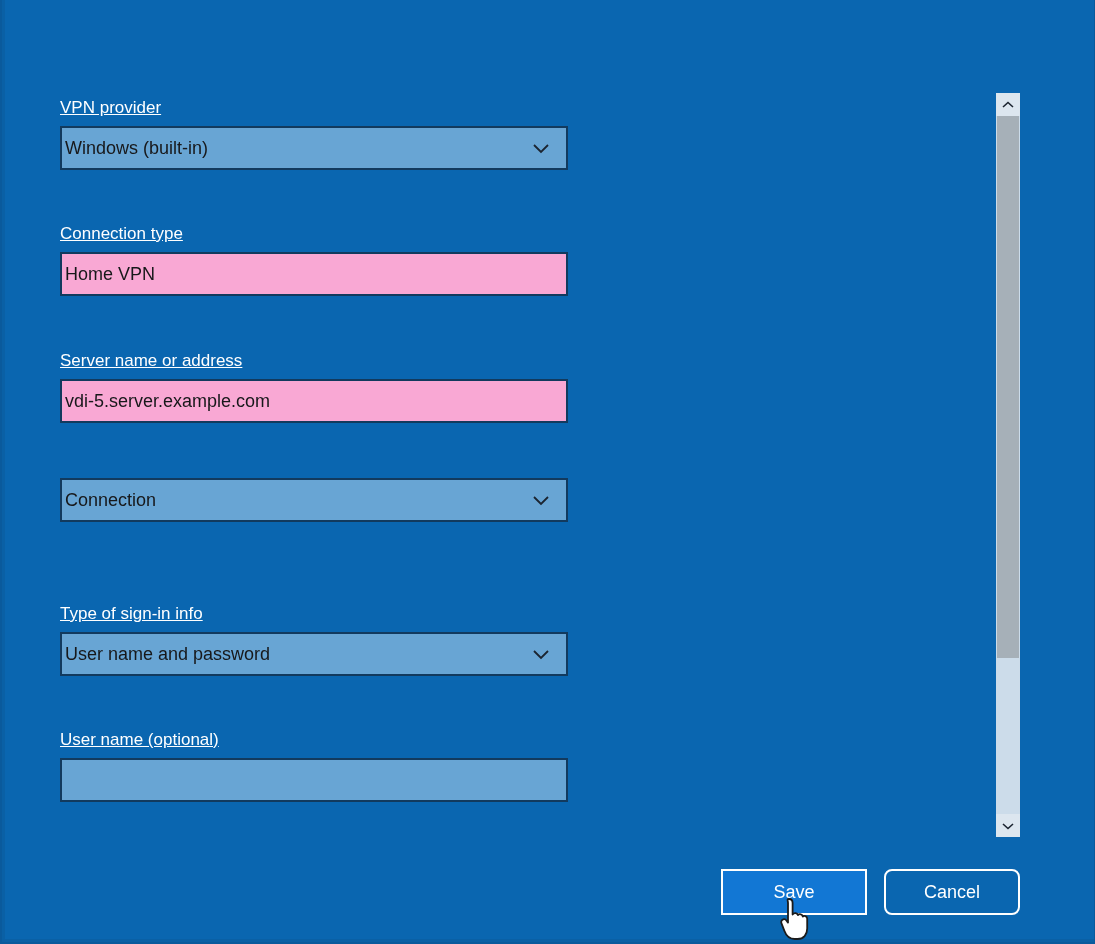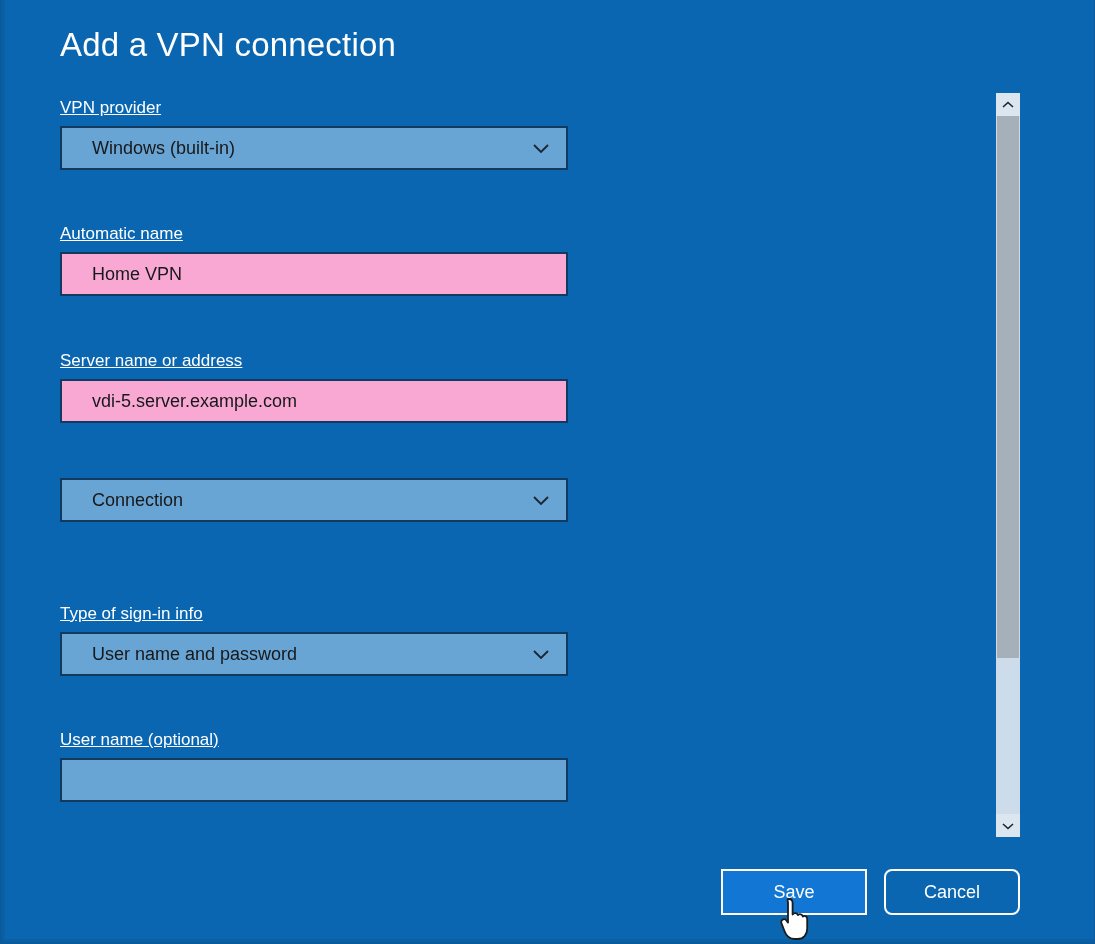--- a/index.html
+++ b/index.html
@@ -78,21 +78,21 @@
     background: #f9a8d4;
   }
   .control.dropdown,
   .control.empty {
     background: #68a5d4;
   }
 
   .control .value {
     font-size: 18px;
     color: #17181a;
-    padding-left: 30px;
+    padding-left: 3px;
     white-space: nowrap;
     overflow: hidden;
   }
 
   .chevron {
     position: absolute;
     right: 14px;
     top: 50%;
     transform: translateY(-50%);
     width: 22px;
@@ -185,36 +185,35 @@
   }
 </style>
 </head>
 <body>
 
 <div id="dialog">
 
   <div id="edge-left"></div>
   <div id="edge-bottom"></div>
 
-  <div id="title">Add a VPN connection</div>
 
   <div class="field-group" style="top:98px;">
     <div class="field-label">VPN provider</div>
     <div class="control dropdown">
       <span class="value">Windows (built-in)</span>
       <span class="chevron">
         <svg width="22" height="22" viewBox="0 0 22 22">
             <path d="M4 8 L11 15 L18 8" fill="none" stroke="#1b2430" stroke-width="1.8"></path>
           </svg>
       </span>
     </div>
   </div>
 
   <div class="field-group" style="top:224px;">
-    <div class="field-label">Automatic name</div>
+    <div class="field-label">Connection type</div>
     <div class="control textbox">
       <span class="value">Home VPN</span>
     </div>
   </div>
 
   <div class="field-group" style="top:351px;">
     <div class="field-label">Server name or address</div>
     <div class="control textbox">
       <span class="value">vdi-5.server.example.com</span>
     </div>

